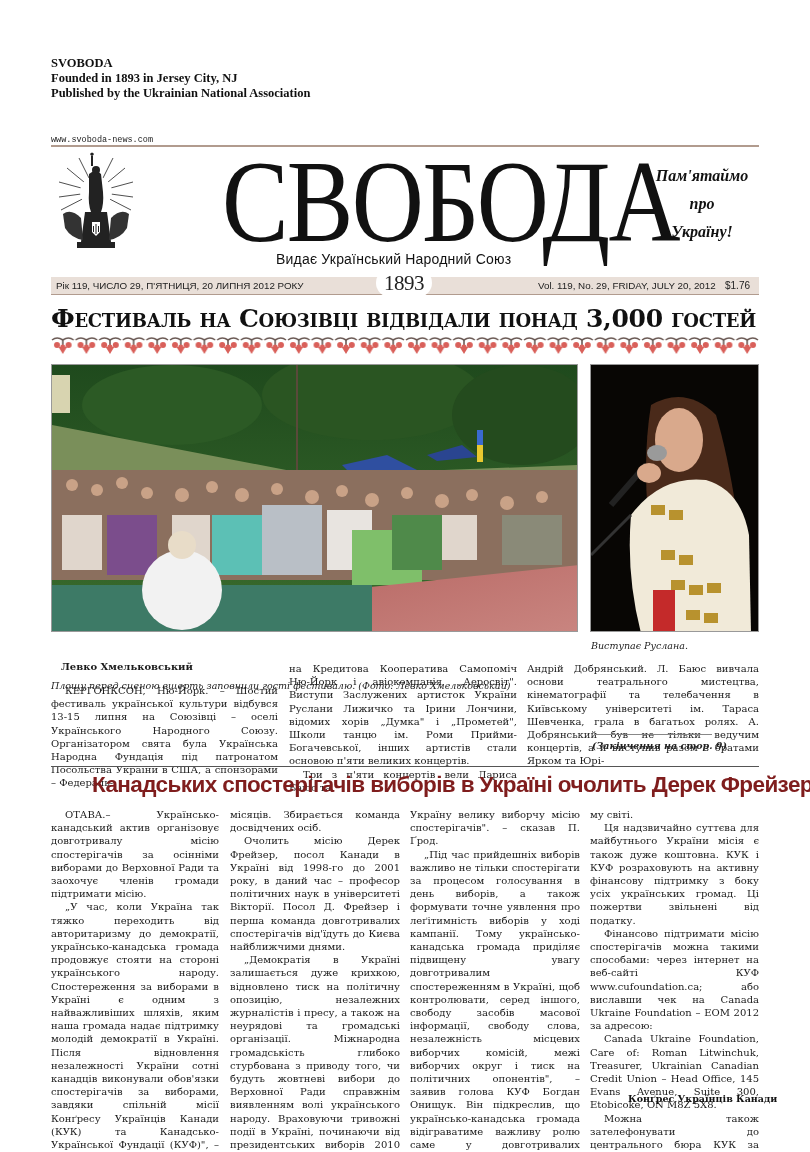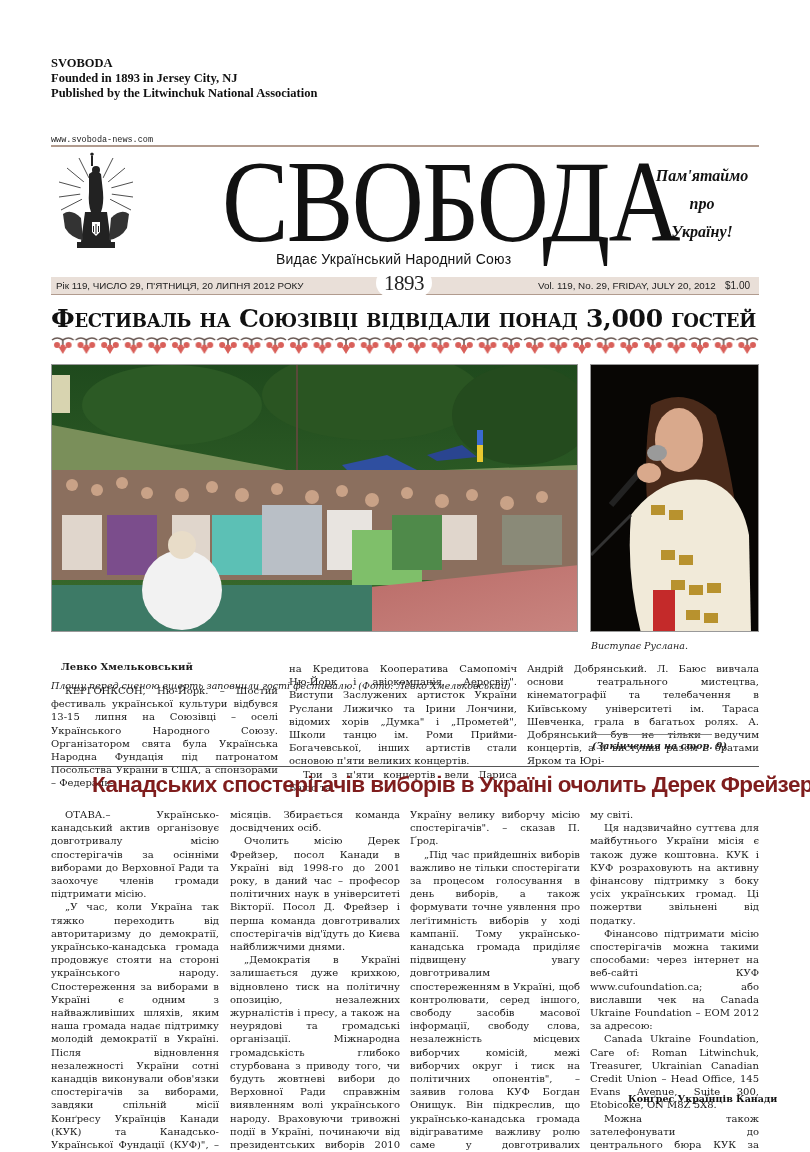--- a/index.html
+++ b/index.html
@@ -42,21 +42,21 @@
   .headline-2 { position: absolute; left: 51px; top: 770px; width: 708px; font-family: "Liberation Sans", sans-serif; font-weight: bold; font-size: 22.5px; line-height: 30px; color: #7f1d1d; white-space: nowrap; letter-spacing: -0.6px; margin-left: 41px; }
 
   .signature { position: absolute; left: 628px; top: 1093px; font-family: "DejaVu Serif", serif; font-weight: bold; font-size: 9.5px; color: #111; }
 </style>
 </head>
 <body>
 
 <div class="pub-info">
   <div>SVOBODA</div>
   <div>Founded in 1893 in Jersey City, NJ</div>
-  <div>Published by the Litwinchuk National Association</div>
+  <div>Published by the Ukrainian National Association</div>
 </div>
 <div class="website">www.svoboda-news.com</div>
 <div class="rule-top"></div>
 
 <div class="masthead-logo">
   <svg width="78" height="100" viewBox="0 0 78 100">
     <g stroke="#222" stroke-width="0.8">
       <line x1="39" y1="40" x2="2" y2="30"></line>
         <line x1="39" y1="40" x2="2" y2="45"></line>
         <line x1="39" y1="40" x2="4" y2="58"></line>
@@ -86,21 +86,21 @@
 <div class="slogan">
   <div>Пам'ятаймо</div>
   <div>про</div>
   <div>Україну!</div>
 </div>
 
 <div class="dateline-bar"></div>
 <div class="dateline-left">Рік 119, ЧИСЛО 29, П'ЯТНИЦЯ, 20 ЛИПНЯ 2012 РОКУ</div>
 <div class="dateline-year">1893</div>
 <div class="dateline-right">Vol. 119, No. 29, FRIDAY, JULY 20, 2012</div>
-<div class="dateline-price">$1.00</div>
+<div class="dateline-price">$1.76</div>
 
 <div class="headline-1">Фестиваль на Союзівці відвідали понад 3,000 гостей</div>
 
 <div class="ornament">
   <svg width="708" height="20" viewBox="0 0 708 20" preserveAspectRatio="none">
     <defs>
       <pattern id="emb" x="0" y="0" width="23.6" height="20" patternUnits="userSpaceOnUse">
         <path d="M1 4 Q6 0 11.8 4 Q17.6 0 22.6 4" stroke="#6b5a55" stroke-width="1.6" fill="none"></path>
         <rect x="11" y="3" width="1.6" height="6" fill="#6b5a55"></rect>
         <circle cx="6" cy="9" r="3" fill="#d9605a"></circle>

